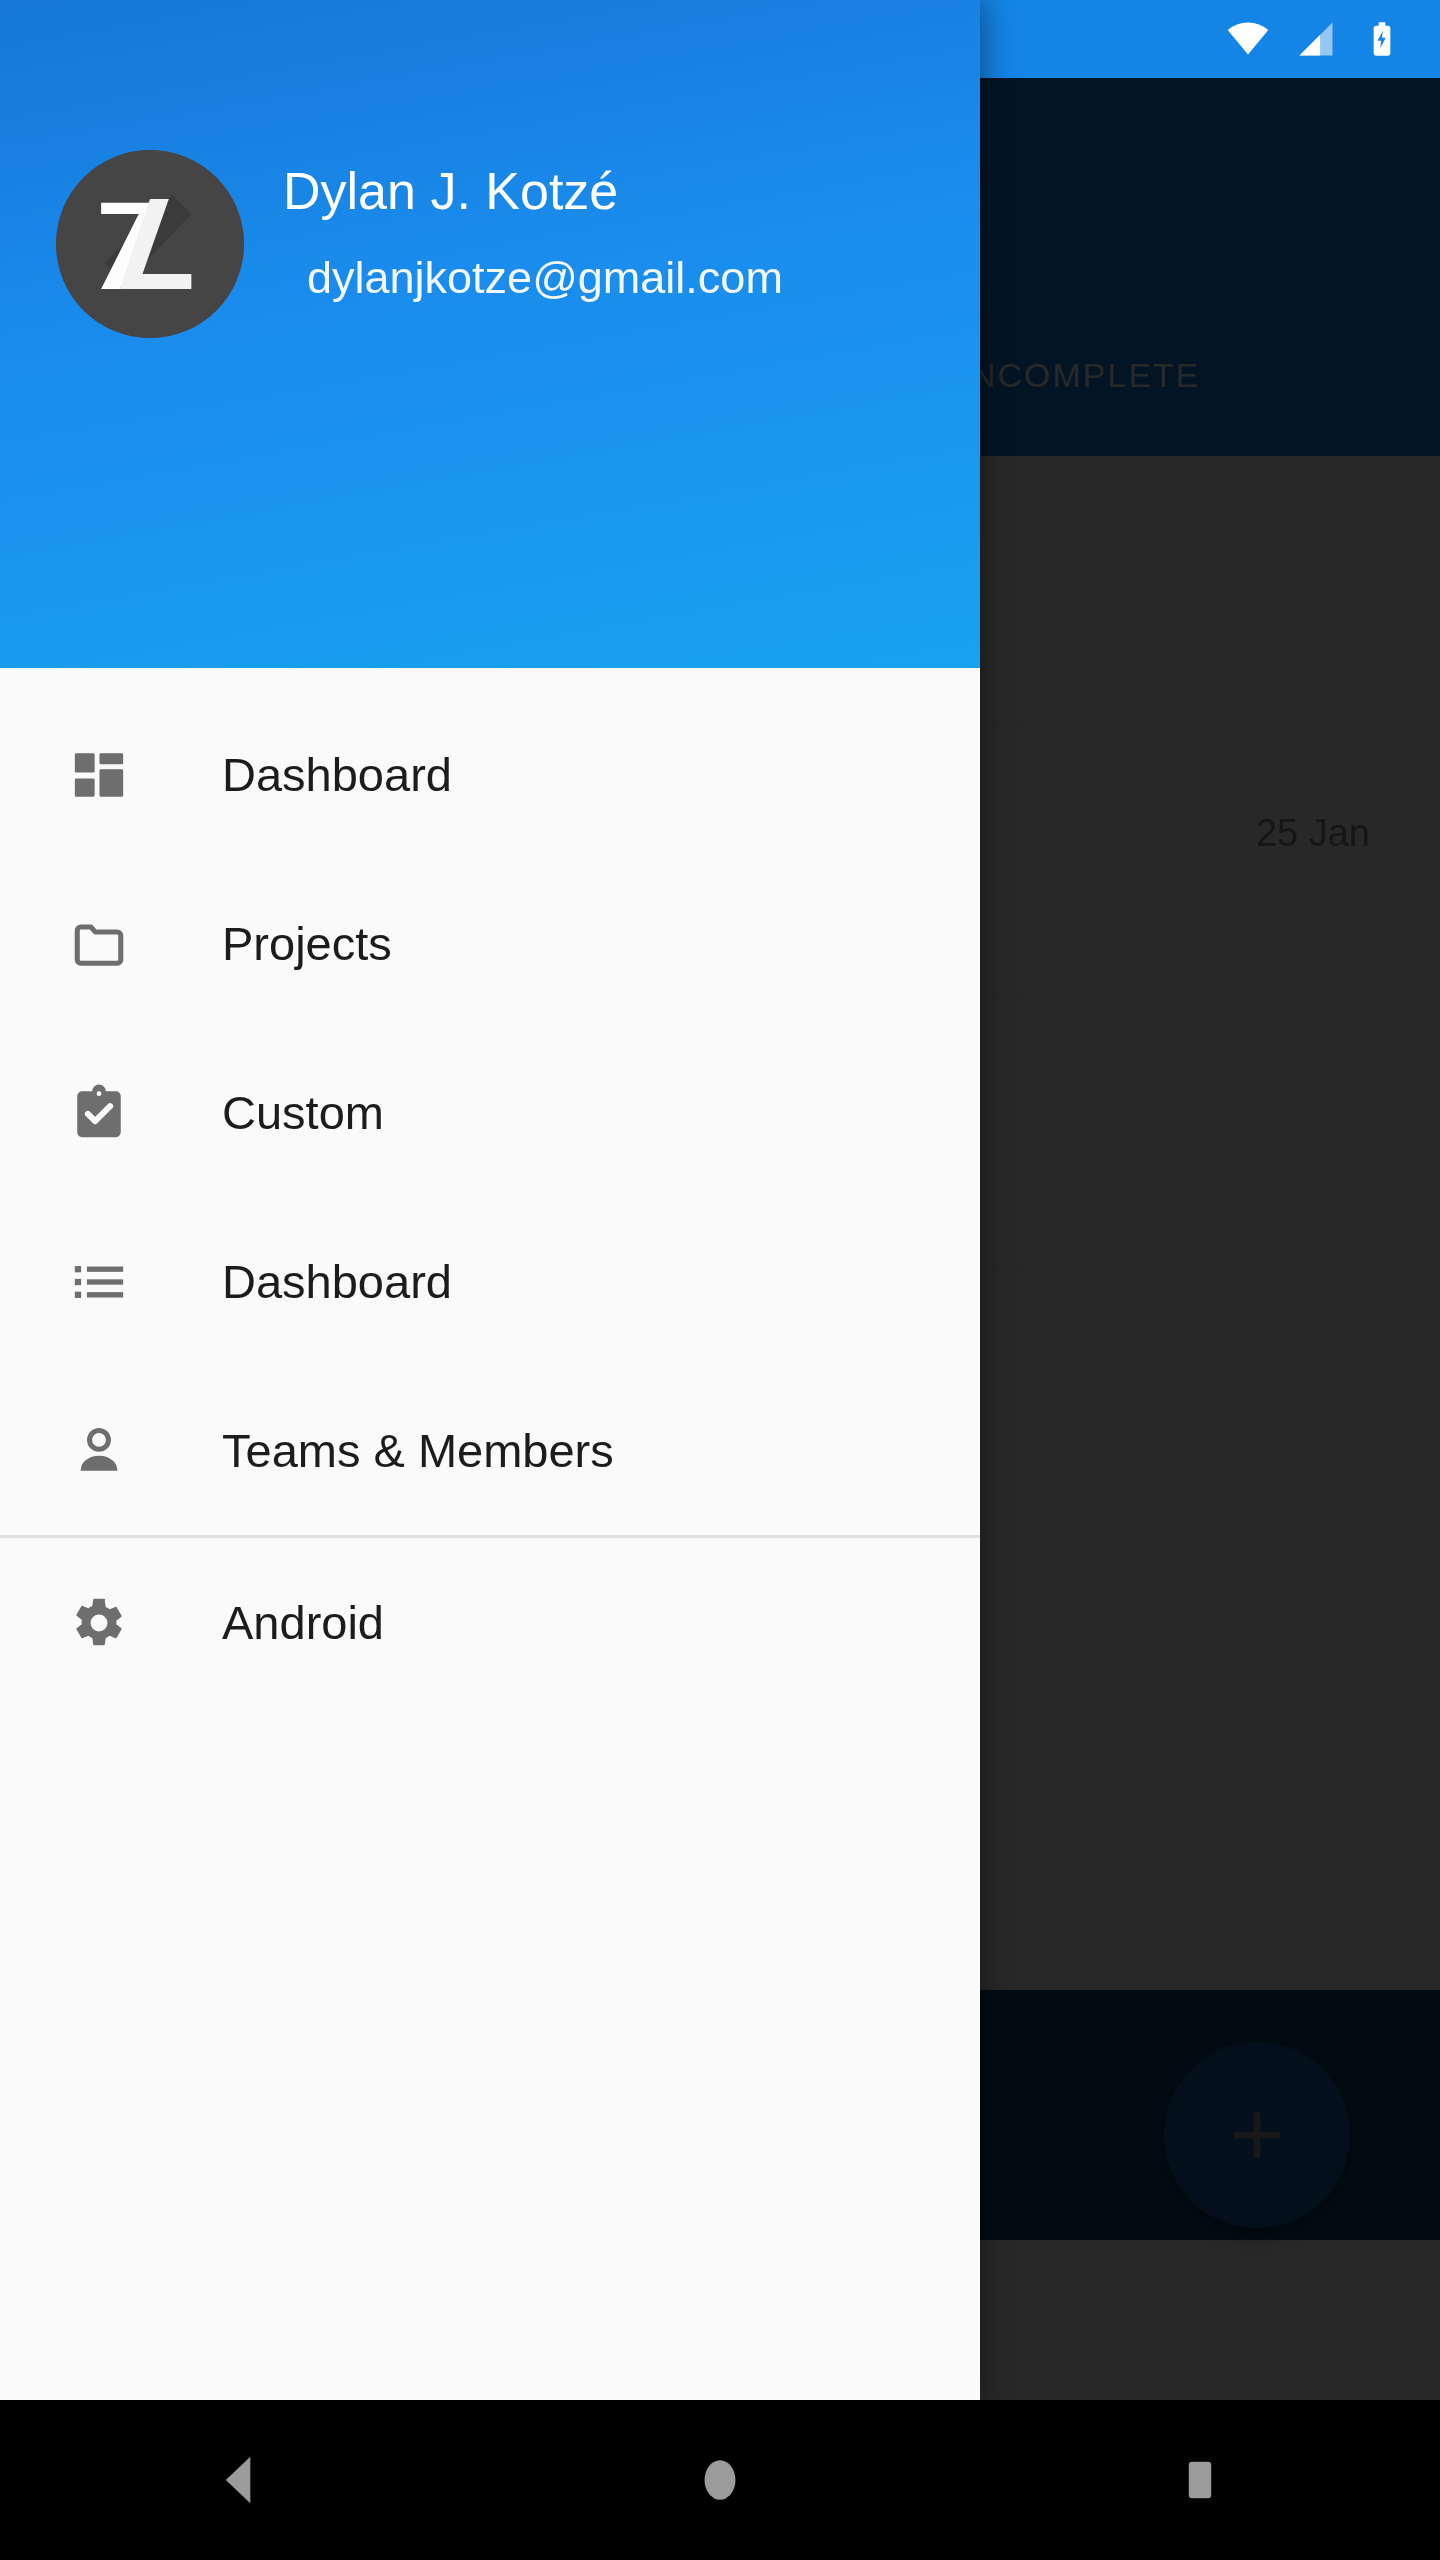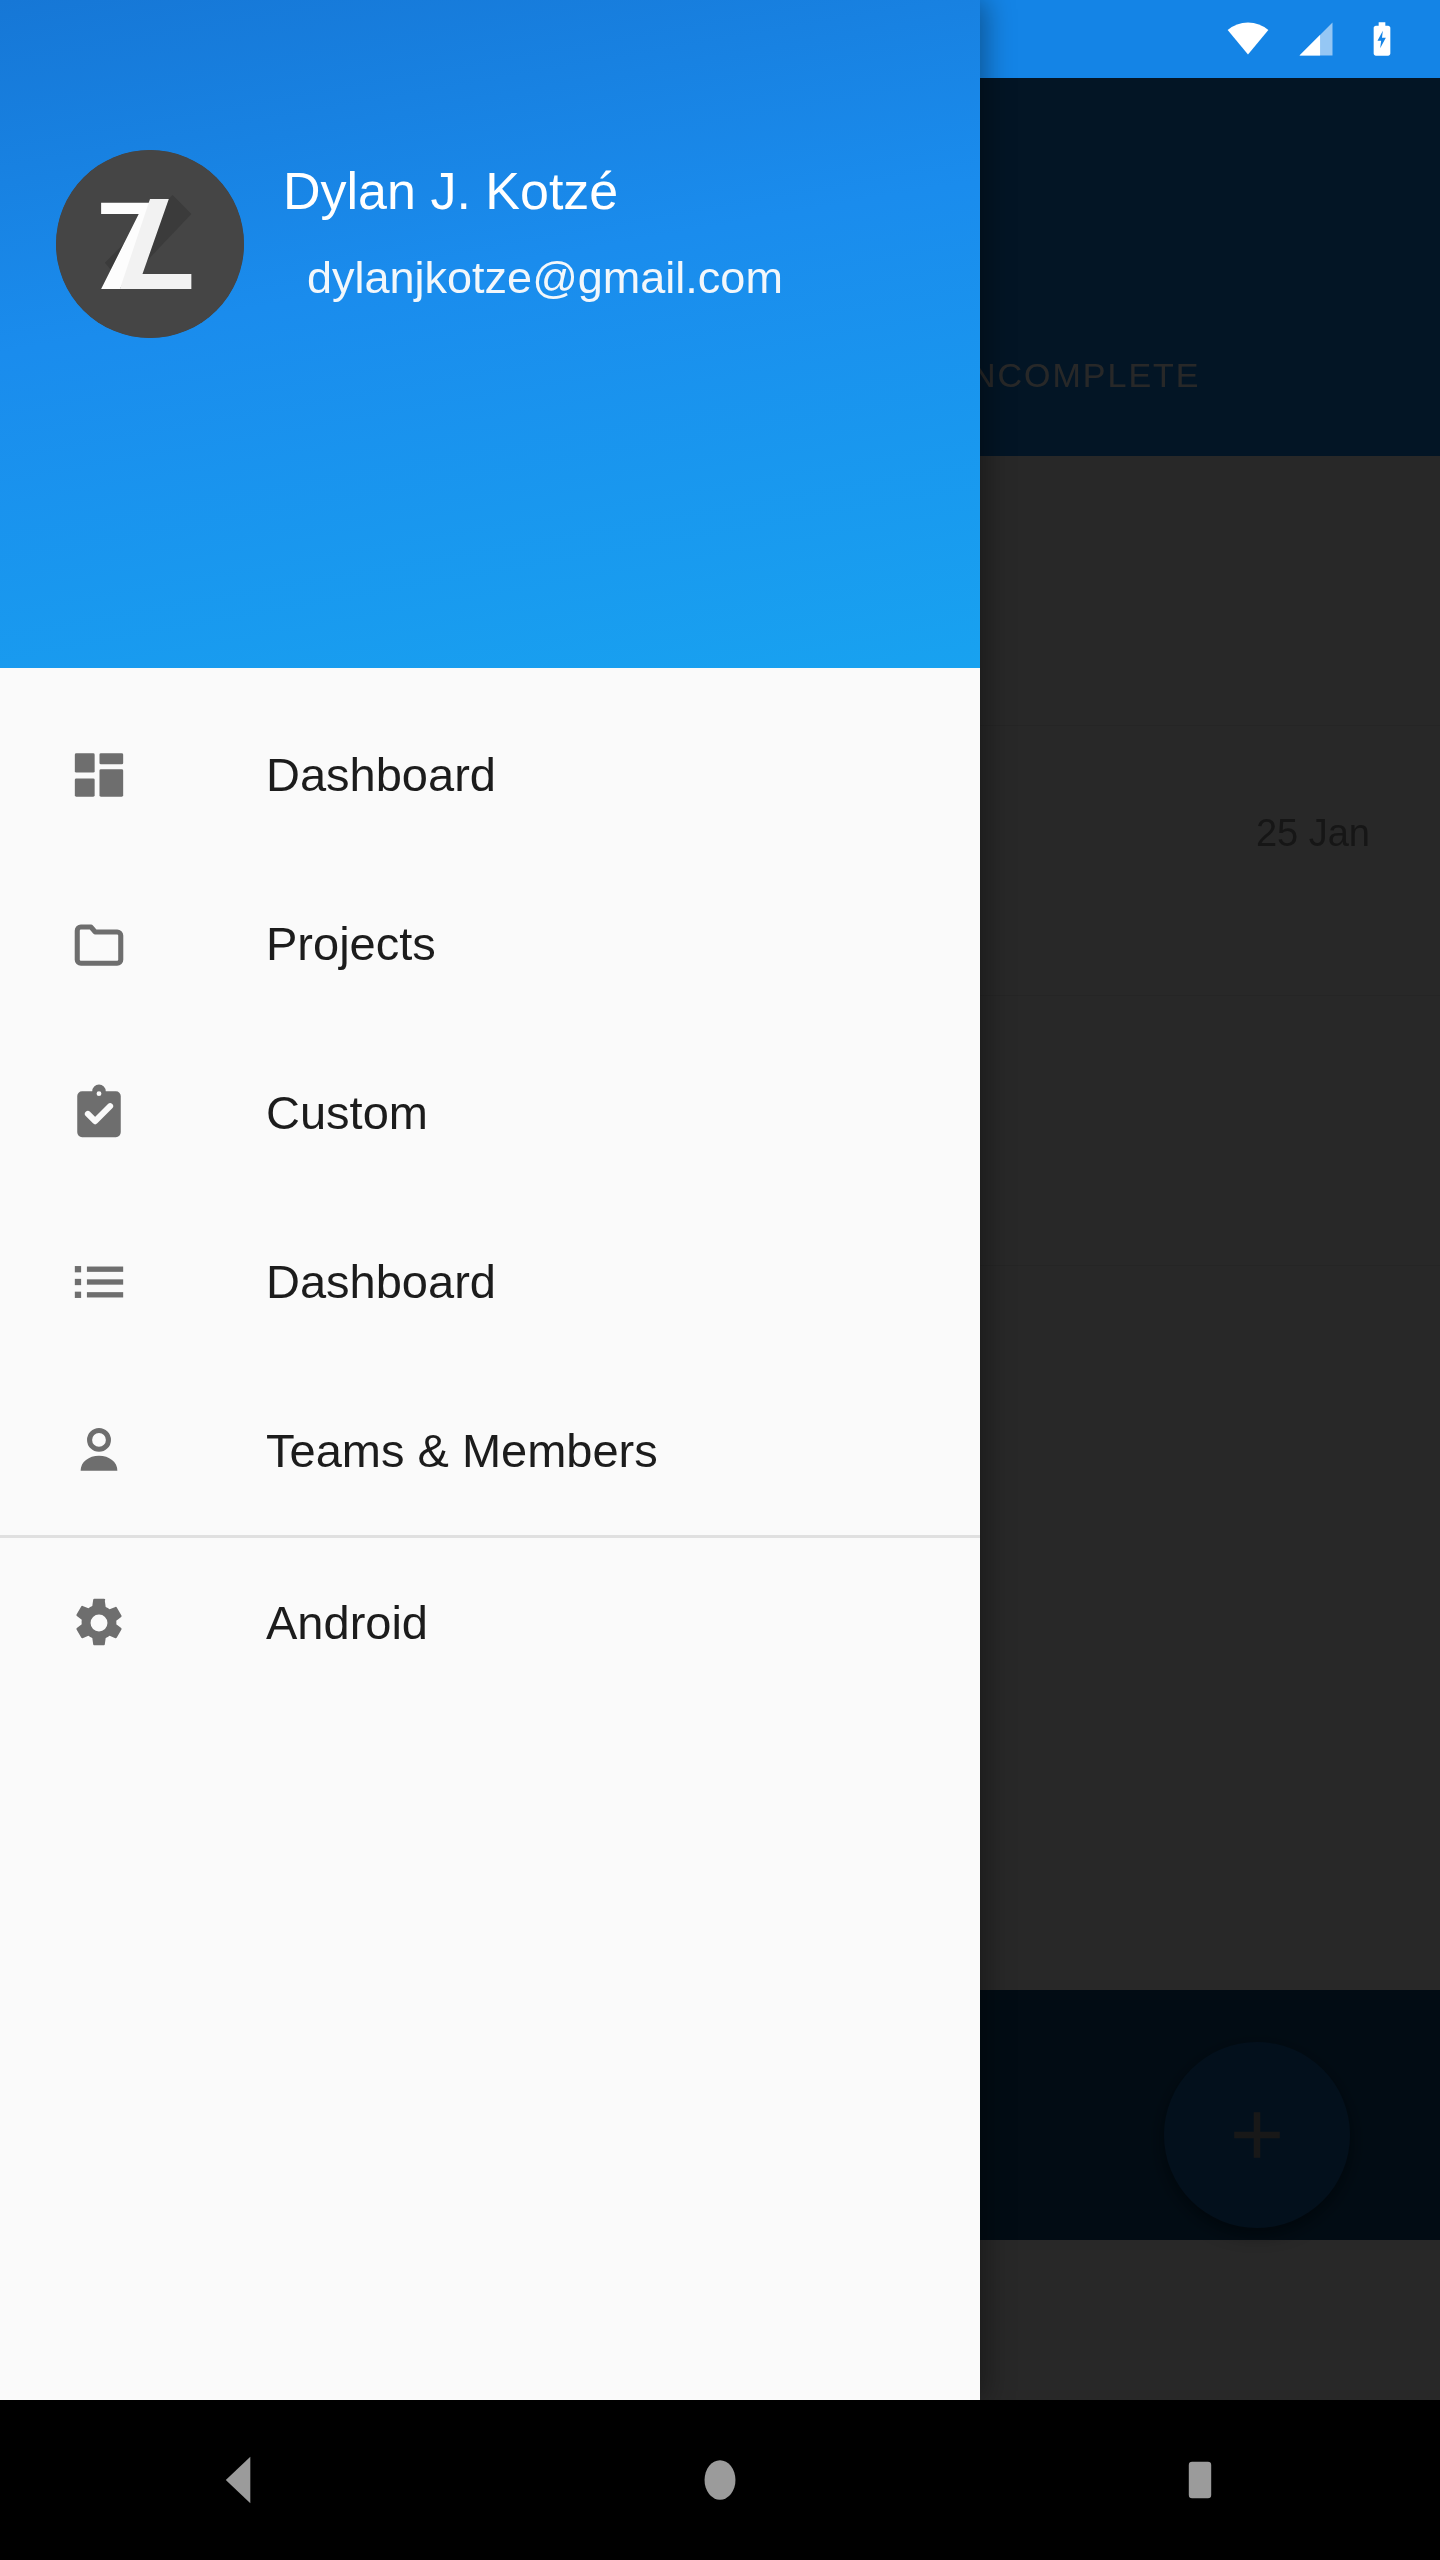--- a/index.html
+++ b/index.html
@@ -95,21 +95,20 @@
   .profile-email {
     position:absolute; left:283px; top:255px;
     color:#f2f7fb; font-size:45px; line-height:1; white-space:nowrap;margin-left:24px;
   }
 
   .drawer-menu { position:relative; padding-top:22px; }
   .menu-item {
     position:relative; display:flex; align-items:center;
     height:169px; padding-left:66px;
     cursor:pointer;
-    gap:44px;
   }
   .menu-icon {
     width:66px; height:66px; flex:0 0 66px;
     display:flex; align-items:center; justify-content:center;
   }
   .menu-icon svg { display:block; }
   .menu-label {
     margin-left:90px; font-size:47px; color:#1c1c1c;
     line-height:1; white-space:nowrap;
   }

